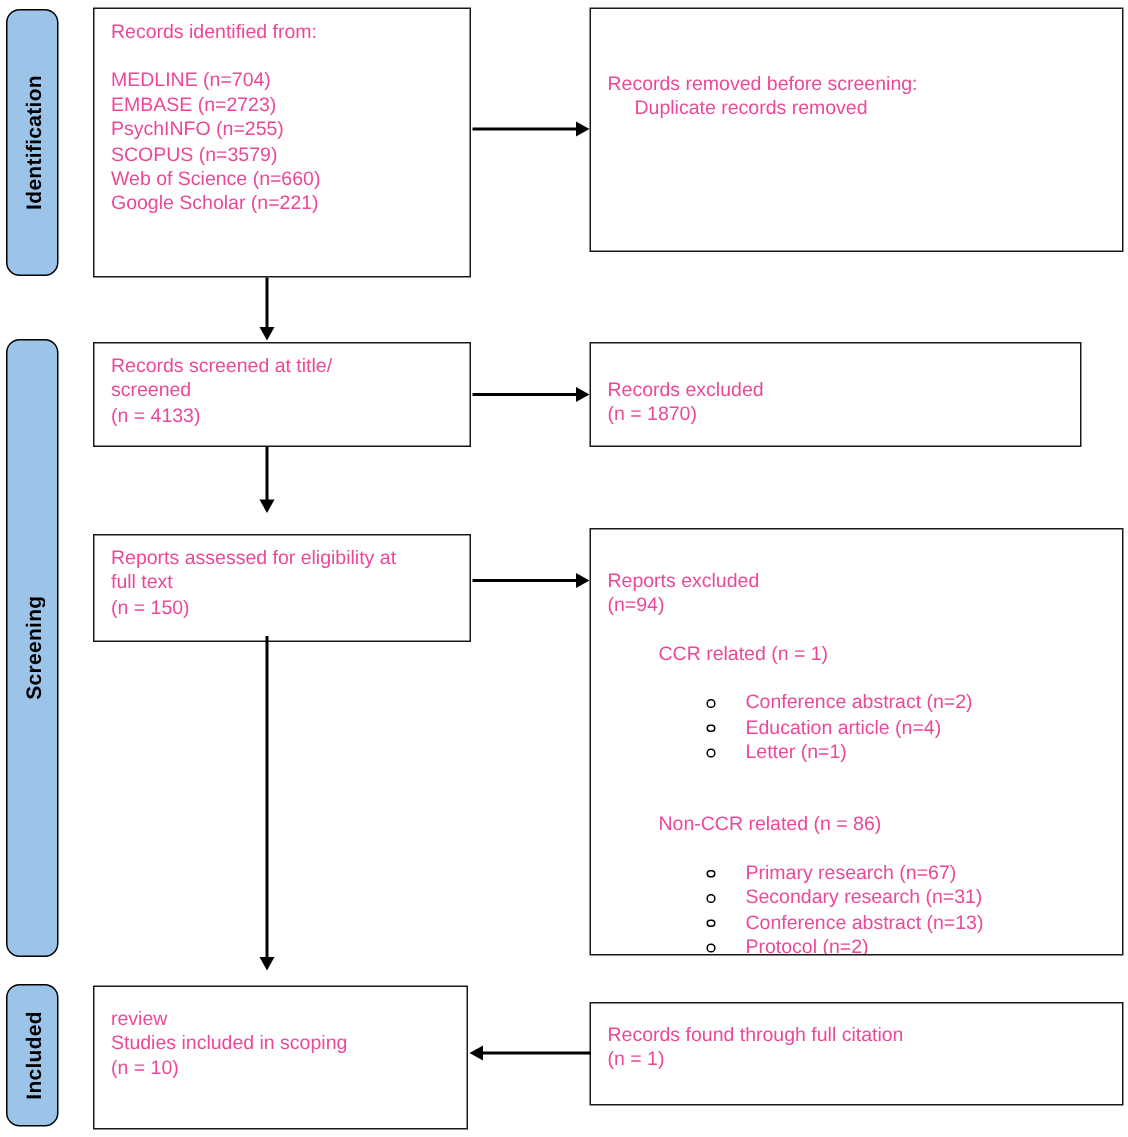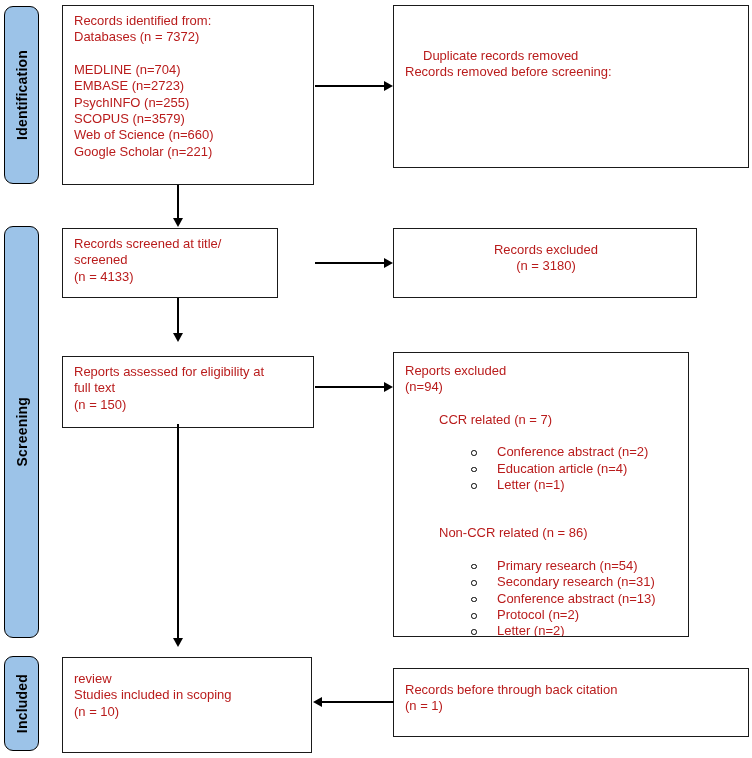--- a/index.html
+++ b/index.html
@@ -42,21 +42,21 @@
   }
 
   
   .box {
     position: absolute;
     background: #ffffff;
     border: 1.7px solid #1a1a1a;
     padding: 7px 9px 6px 11px;
     font-size: 13px;
     line-height: 16.4px;
-    color: #b91c1c;
+    color: #ec4899;
     overflow: hidden;
   }
   .box .ln { display: block; white-space: pre; }
   .box .gap { display: block; height: 16px; }
   .box .indent1 { padding-left: 18px; }
   .box .indent-group { padding-left: 34px; }
 
   
   .sublist { list-style: none; margin: 16px; padding: 0; }
   .sublist li {
@@ -115,100 +115,99 @@
   <div class="stage-bar" style="left:4px; top:226px; width:35px; height:412px;">
     <span class="stage-label">Screening</span>
   </div>
 
   <div class="stage-bar" style="left:4px; top:656px; width:35px; height:95px;">
     <span class="stage-label">Included</span>
   </div>
 
   <div class="box" style="left:62px; top:5px; width:252px; height:180px;">
     <span class="ln">Records identified from:</span>
-    <span class="ln">Databases (n = 7372)</span>
     <span class="gap"></span>
     <span class="ln">MEDLINE (n=704)</span>
     <span class="ln">EMBASE (n=2723)</span>
     <span class="ln">PsychINFO (n=255)</span>
     <span class="ln">SCOPUS (n=3579)</span>
     <span class="ln">Web of Science (n=660)</span>
     <span class="ln">Google Scholar (n=221)</span>
   </div>
 
   <div class="box" style="left:393px; top:5px; width:356px; height:163px; padding-top:42px;">
+    <span class="ln">Records removed before screening:</span>
     <span class="ln indent1">Duplicate records removed</span>
-    <span class="ln">Records removed before screening:</span>
   </div>
 
   <div class="hline" style="left:315px; top:85px; width:70px;"></div>
   <div class="arrow-right" style="left:384px; top:80.5px;"></div>
 
   <div class="vline" style="left:177px; top:185px; width:1.8px; height:34px;"></div>
   <div class="arrow-down" style="left:172.5px; top:218px;"></div>
 
-  <div class="box" style="left:62px; top:228px; width:216px; height:70px;">
+  <div class="box" style="left:62px; top:228px; width:252px; height:70px;">
     <span class="ln">Records screened at title/</span>
     <span class="ln">screened</span>
     <span class="ln">(n = 4133)</span>
   </div>
 
-  <div class="box" style="left:393px; top:228px; width:304px; height:70px; padding-top:13px;text-align:center;">
+  <div class="box" style="left:393px; top:228px; width:328px; height:70px; padding-top:23px;">
     <span class="ln">Records excluded</span>
-    <span class="ln">(n = 3180)</span>
+    <span class="ln">(n = 1870)</span>
   </div>
 
   <div class="hline" style="left:315px; top:262px; width:70px;"></div>
   <div class="arrow-right" style="left:384px; top:257.5px;"></div>
 
   <div class="vline" style="left:177px; top:298px; width:1.8px; height:36px;"></div>
   <div class="arrow-down" style="left:172.5px; top:333px;"></div>
 
   <div class="box" style="left:62px; top:356px; width:252px; height:72px;">
     <span class="ln">Reports assessed for eligibility at</span>
     <span class="ln">full text</span>
     <span class="ln">(n = 150)</span>
   </div>
 
-  <div class="box" style="left:393px; top:352px; width:296px; height:285px; padding-top:10px;">
+  <div class="box" style="left:393px; top:352px; width:356px; height:285px; padding-top:26px;">
     <span class="ln">Reports excluded</span>
     <span class="ln">(n=94)</span>
     <span class="gap"></span>
 
-    <span class="ln indent-group">CCR related (n = 7)</span>
+    <span class="ln indent-group">CCR related (n = 1)</span>
     <ul class="sublist">
       <li><span class="bullet"></span><span>Conference abstract (n=2)</span></li>
       <li><span class="bullet"></span><span>Education article (n=4)</span></li>
       <li><span class="bullet"></span><span>Letter (n=1)</span></li>
     </ul>
 
     <span class="gap"></span>
     <span class="ln indent-group">Non-CCR related (n = 86)</span>
     <ul class="sublist">
-      <li><span class="bullet"></span><span>Primary research (n=54)</span></li>
+      <li><span class="bullet"></span><span>Primary research (n=67)</span></li>
       <li><span class="bullet"></span><span>Secondary research (n=31)</span></li>
       <li><span class="bullet"></span><span>Conference abstract (n=13)</span></li>
       <li><span class="bullet"></span><span>Protocol (n=2)</span></li>
       <li><span class="bullet"></span><span>Letter (n=2)</span></li>
     </ul>
   </div>
 
   <div class="hline" style="left:315px; top:386px; width:70px;"></div>
   <div class="arrow-right" style="left:384px; top:381.5px;"></div>
 
   <div class="vline" style="left:177px; top:424px; width:1.8px; height:215px;"></div>
   <div class="arrow-down" style="left:172.5px; top:638px;"></div>
 
   <div class="box" style="left:62px; top:657px; width:250px; height:96px; padding-top:13px;">
     <span class="ln">review</span>
     <span class="ln">Studies included in scoping</span>
     <span class="ln">(n = 10)</span>
   </div>
 
   <div class="box" style="left:393px; top:668px; width:356px; height:69px; padding-top:13px;">
-    <span class="ln">Records before through back citation</span>
+    <span class="ln">Records found through full citation</span>
     <span class="ln">(n = 1)</span>
   </div>
 
   <div class="hline" style="left:322px; top:701px; width:72px;"></div>
   <div class="arrow-left" style="left:313px; top:696.5px;"></div>
 
 </div>
 
 </body></html>

